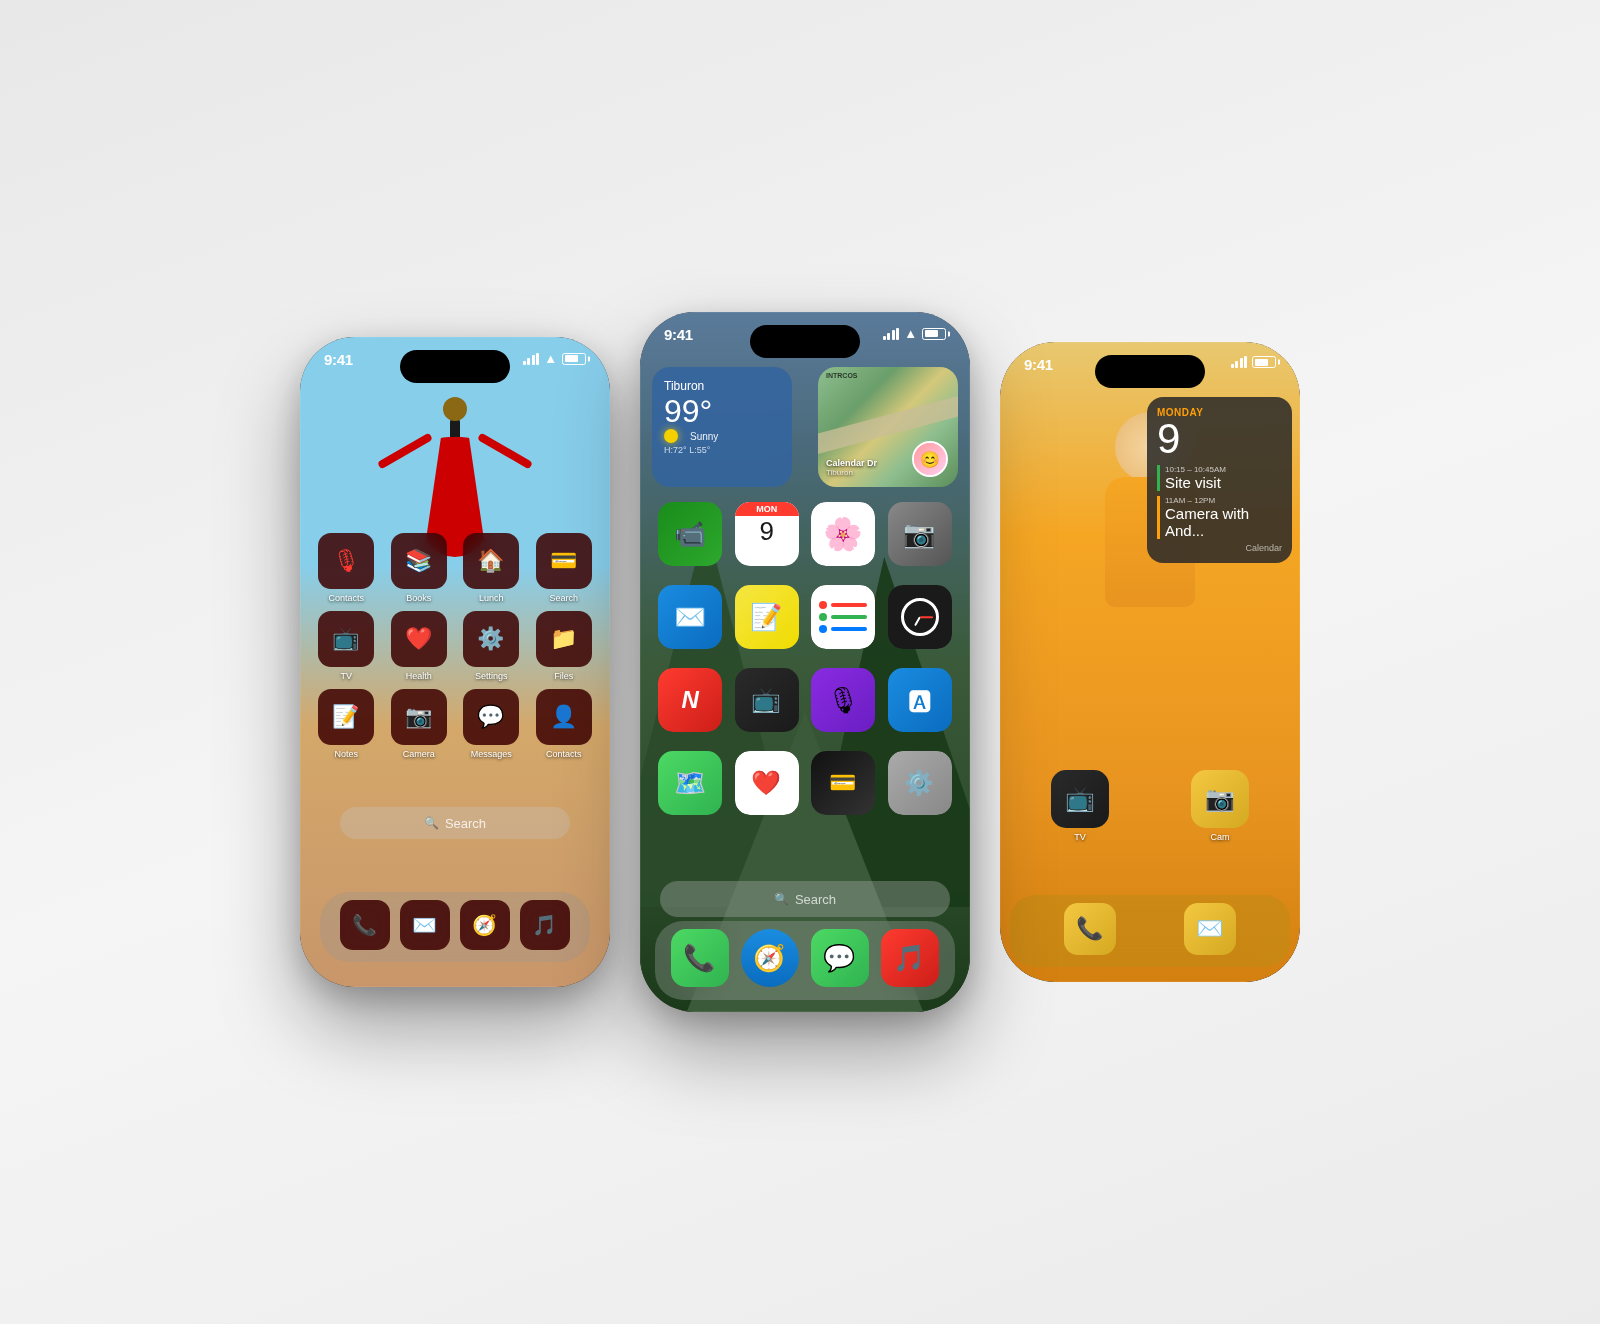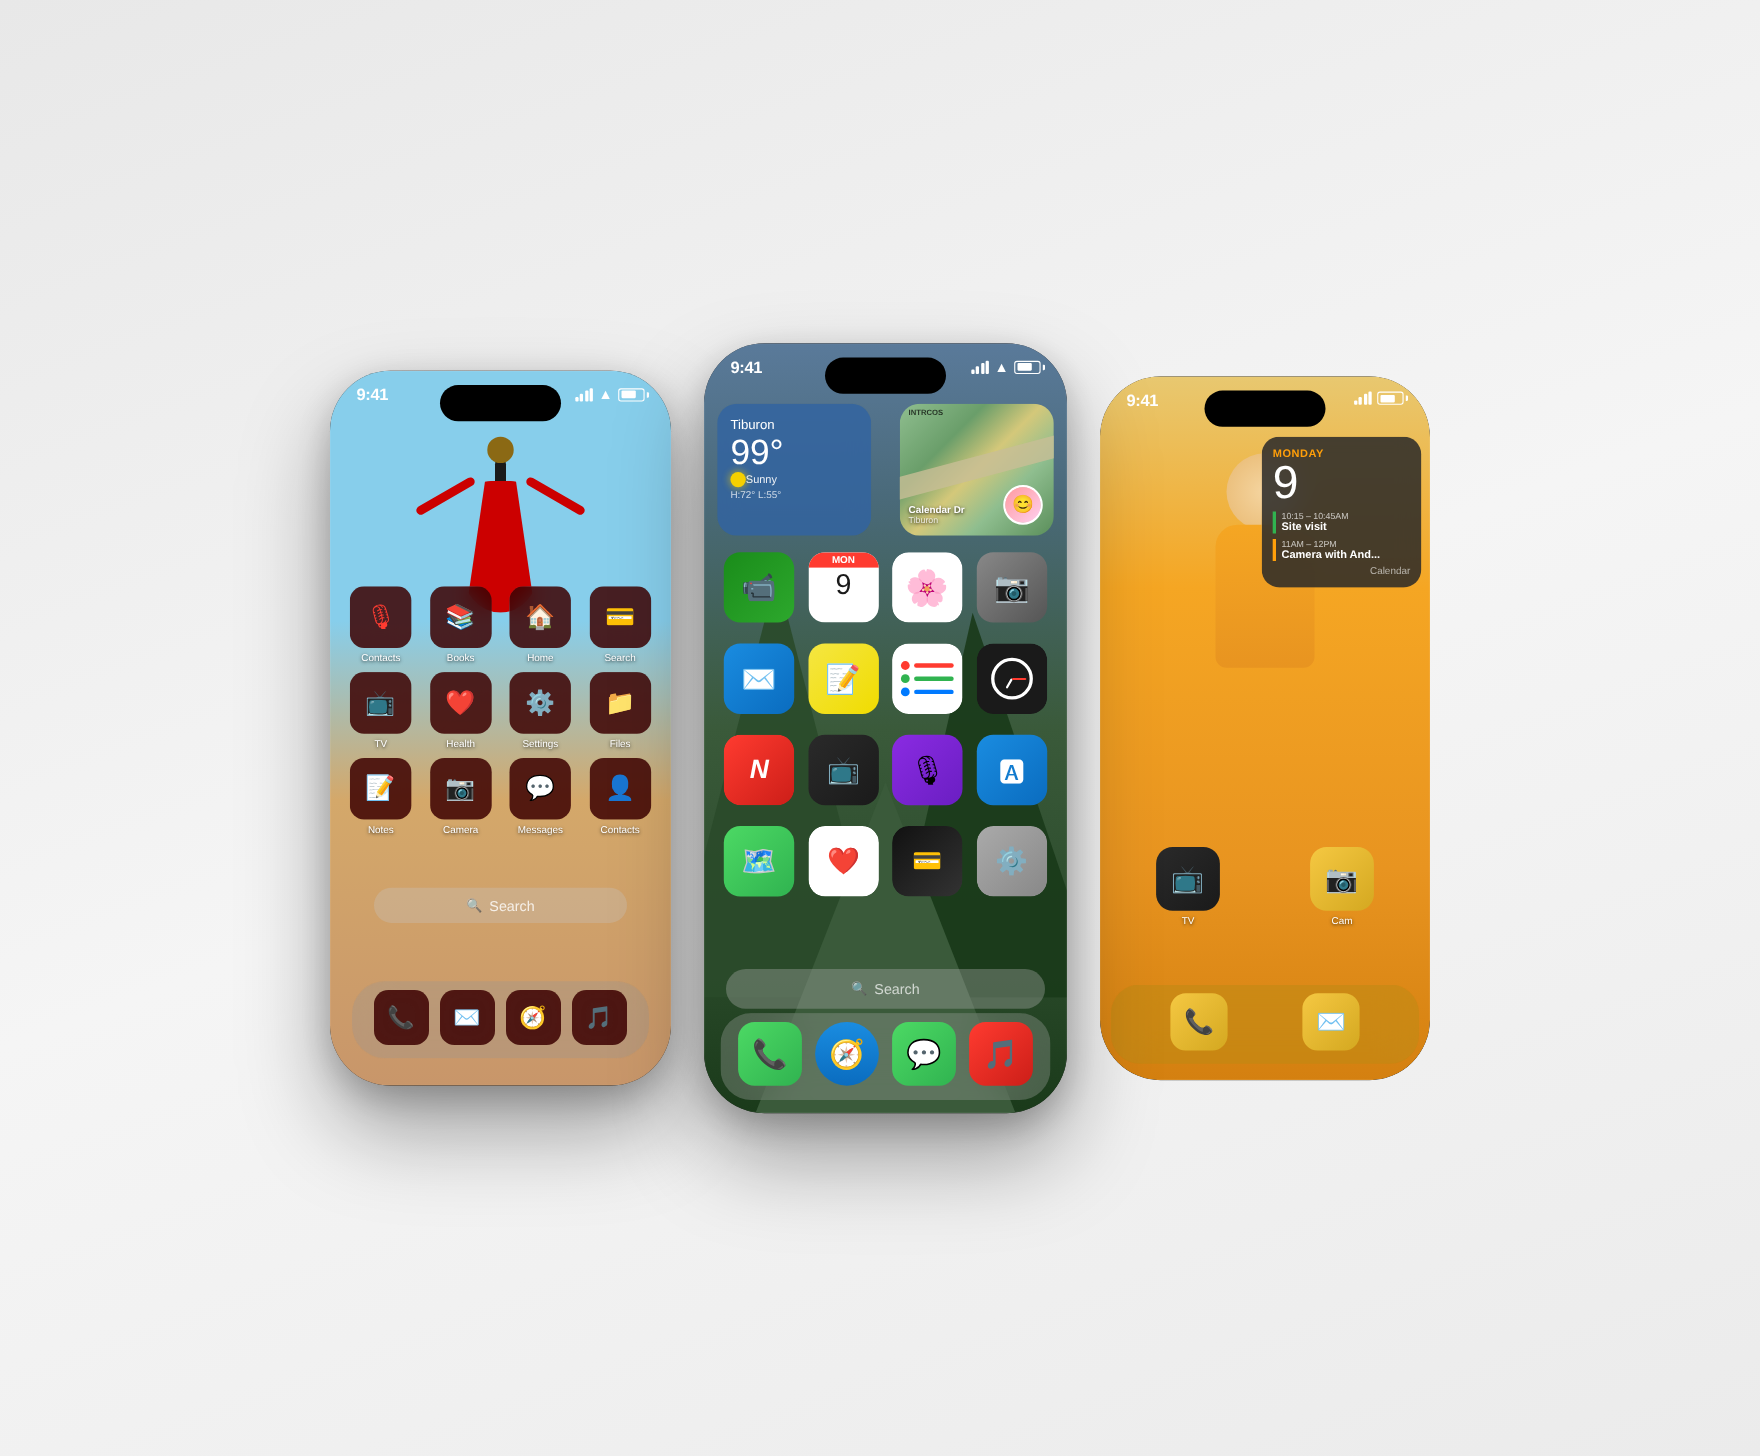--- a/index.html
+++ b/index.html
@@ -294,23 +294,23 @@
       padding-left: 5px;
       margin-bottom: 4px;
     }
 
     .calendar-event-time {
       font-size: 8px;
       color: rgba(255,255,255,0.7);
     }
 
     .calendar-event-title {
-      font-size: 10px;
+      font-size: 15px;
       color: white;
-      font-weight: 700;
+      font-weight: 400;
     }
 
     
     .calendar-icon-inner {
       width: 100%;
       height: 100%;
       background: white;
       display: flex;
       flex-direction: column;
       align-items: center;
@@ -612,21 +612,21 @@
           <div class="app-icon">
             <div class="app-icon-img icon-dark-red">
               <span class="red-icon-sym">📚</span>
             </div>
             <span class="app-icon-label">Books</span>
           </div>
           <div class="app-icon">
             <div class="app-icon-img icon-dark-red">
               <span class="red-icon-sym">🏠</span>
             </div>
-            <span class="app-icon-label">Home</span>
+            <span class="app-icon-label">Lunch</span>
           </div>
           <div class="app-icon">
             <div class="app-icon-img icon-dark-red">
               <span class="red-icon-sym">💳</span>
             </div>
             <span class="app-icon-label">Search</span>
           </div>
         </div>
 
         <div class="app-row" style="margin-top:8px;">
@@ -743,21 +743,21 @@
               <div class="battery-fill"></div>
             </div>
         </div>
       </div>
 
       <div class="dynamic-island"></div>
 
       <div class="weather-widget">
         <div style="font-size:12px;color:white;font-weight:500;">Tiburon</div>
         <div style="font-size:32px;color:white;font-weight:300;line-height:1;margin:2px 0;">99°</div>
-        <div style="display:flex;align-items:center;gap:0;margin:2px 0;">
+        <div style="display:flex;align-items:center;gap:12px;margin:2px 0;">
           <div class="sun-icon"></div>
           <span style="font-size:10px;color:rgba(255,255,255,0.9);">Sunny</span>
         </div>
         <div style="font-size:9px;color:rgba(255,255,255,0.75);">
           <span>H:72°</span> <span>L:55°</span>
         </div>
       </div>
 
       <div class="maps-widget">
         <div class="maps-bg">

